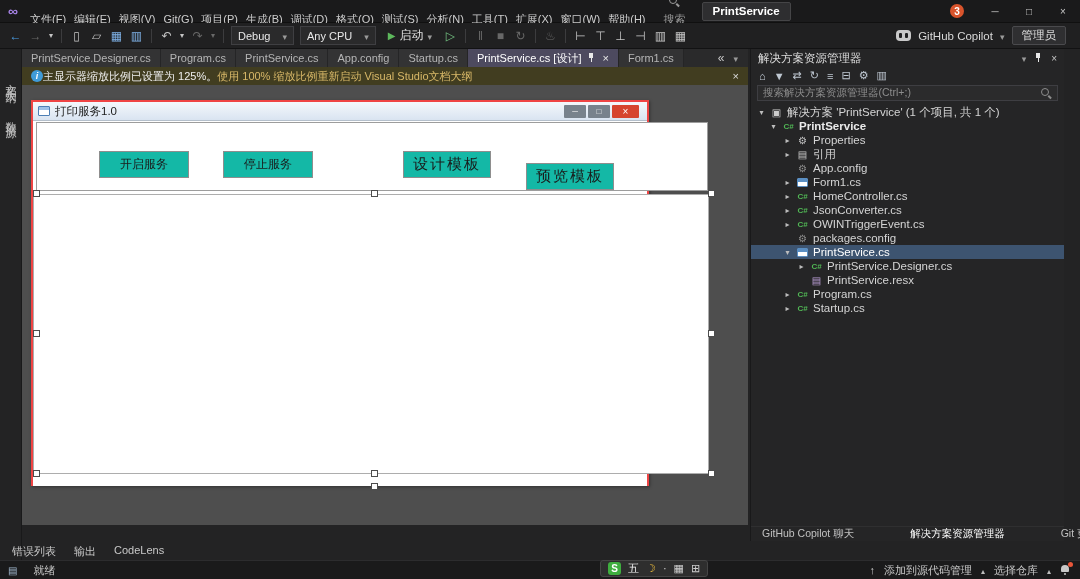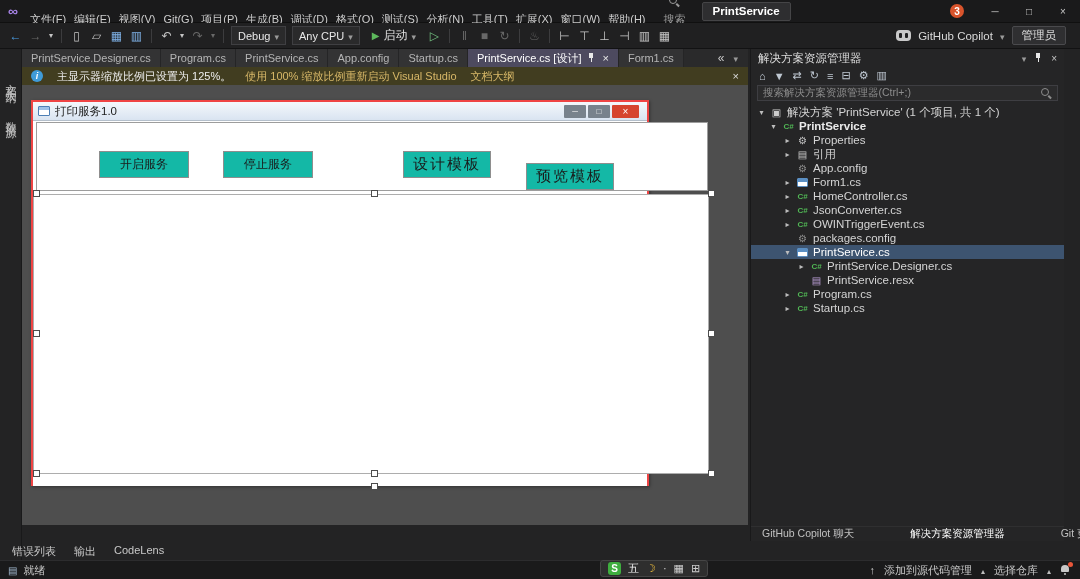--- a/index.html
+++ b/index.html
@@ -39,21 +39,21 @@
 
   
   .toolbar{position:absolute;left:0;top:23px;width:100%;height:26px;background:#202021;
            border-bottom:1px solid #121213;display:flex;align-items:center;padding:0 6px;}
   .tb-group{display:flex;align-items:center;gap:1px;}
   .tb-icon{width:19px;height:20px;display:flex;align-items:center;justify-content:center;font-size:12px;color:#c5c5c5;}
   .tb-icon.small{width:10px;font-size:8px;}
   .tb-icon.sep{width:1px;height:14px;background:#3c3c3e;margin:0 4px;}
   .tb-icon.disabled{color:#686868;}
   .combo{height:19px;background:#2a2a2b;border:1px solid #3f3f42;display:flex;align-items:center;
-         padding:0 6px;gap:4px;font-size:11px;color:#e8e8e8;margin:0 3px;white-space:nowrap;}
+         padding:0 6px;gap:12px;font-size:11px;color:#e8e8e8;margin:0 3px;white-space:nowrap;}
   .start-btn{display:flex;align-items:center;gap:4px;padding:0 6px;height:20px;color:#e0e0e0;margin:0 3px;white-space:nowrap;}
   .start-btn .play{color:#5db85c;font-size:10px;}
   .toolbar-right{margin-left:auto;display:flex;align-items:center;gap:7px;padding-right:8px;}
   .copilot-icon{width:15px;height:11px;border-radius:4px;background:#c9c9c9;position:relative;}
   .copilot-icon::before,.copilot-icon::after{content:"";position:absolute;top:3px;width:3px;height:5px;background:#202021;border-radius:1px;}
   .copilot-icon::before{left:3px;}
   .copilot-icon::after{right:3px;}
   .copilot-label{font-size:11.5px;color:#d8d8d8;white-space:nowrap;}
   .admin-btn{height:19px;padding:0 9px;background:#2f2f31;border:1px solid #4a4a4d;color:#e0e0e0;
              font-size:11.5px;border-radius:2px;font-family:inherit;white-space:nowrap;}
@@ -71,21 +71,21 @@
   .tab-controls{display:none;gap:6px;align-items:center;}
   .tab.active .tab-controls{display:flex;}
   .tab-x{font-size:11px;color:#e8e8e8;}
   .pin-icon{position:relative;width:9px;height:10px;display:inline-block;}
   .pin-icon::before{content:"";position:absolute;left:2px;top:0;width:4px;height:5px;background:#e8e8e8;}
   .pin-icon::after{content:"";position:absolute;left:3.5px;top:5px;width:1px;height:4px;background:#e8e8e8;}
   .tabs-overflow{margin-left:auto;display:flex;align-items:center;gap:9px;padding:0 10px;color:#c5c5c5;font-size:12px;}
 
   
   .infobar{position:absolute;left:22px;top:67px;width:726px;height:18px;background:#413d20;display:flex;
-           align-items:center;gap:14px;padding:0 9px;font-size:11px;color:#eeeeee;}
+           align-items:center;padding:0 9px;font-size:11px;color:#eeeeee;}
   .info-icon{width:12px;height:12px;border-radius:50%;background:#3f9bd8;color:#fff;font-size:9px;
              font-weight:bold;font-style:italic;display:flex;align-items:center;justify-content:center;flex:none;}
   .info-icon::before{content:"i";}
   .infobar .link{color:#d8b868;white-space:nowrap;}
   .infobar-close{margin-left:auto;color:#dddddd;font-size:11px;}
 
   
   .designer{position:absolute;left:22px;top:85px;width:726px;height:440px;background:#4e4e4e;}
   .form-win{position:absolute;left:9px;top:15px;width:618px;height:386px;background:#ffffff;
             border:2px solid #ef4444;box-shadow:1px 1px 3px rgba(0,0,0,0.35);}
@@ -137,21 +137,21 @@
   .icon-config::before{content:"⚙";color:#8f8f8f;font-size:10px;}
   .icon-resx::before{content:"▤";color:#bb9fd6;font-size:10px;}
   .se-bottom{margin-top:auto;height:15px;display:flex;align-items:center;padding:0 4px;border-top:1px solid #2f2f30;gap:42px;}
   .se-btab{padding:0 7px;font-size:10.5px;color:#c0c0c0;white-space:nowrap;}
   .se-btab.selected{color:#ffffff;}
 
   
   .bottom-tabs{position:absolute;left:4px;top:543px;display:flex;gap:2px;}
   .bottom-tab{padding:1px 8px;font-size:11px;color:#c8c8c8;}
   .statusbar{position:absolute;left:0;bottom:0;width:100%;height:19px;background:#1a1a1b;border-top:1px solid #2c2c2e;
-             display:flex;align-items:center;font-size:11px;color:#c8c8c8;padding:0 8px;gap:6px;}
+             display:flex;align-items:center;font-size:11px;color:#c8c8c8;padding:0 8px;gap:16px;}
   .status-icon{font-size:10px;color:#9fb6cc;}
   .status-right{margin-left:auto;display:flex;align-items:center;gap:9px;}
   .bell-wrap{position:relative;width:12px;height:12px;display:inline-block;}
   .bell-icon{position:absolute;left:1px;top:1px;width:8px;height:7px;background:#c8c8c8;border-radius:4px 4px 1px 1px;}
   .bell-icon::after{content:"";position:absolute;left:3px;top:8px;width:2px;height:2px;background:#c8c8c8;border-radius:50%;}
   .bell-dot{position:absolute;right:-1px;top:-2px;width:5px;height:5px;border-radius:50%;background:#e8563a;}
 
   
   .ime-bar{position:absolute;left:600px;top:560px;height:17px;background:#2e2e2e;border:1px solid #454545;
            border-radius:3px;display:flex;align-items:center;gap:7px;padding:0 7px;z-index:10;}

